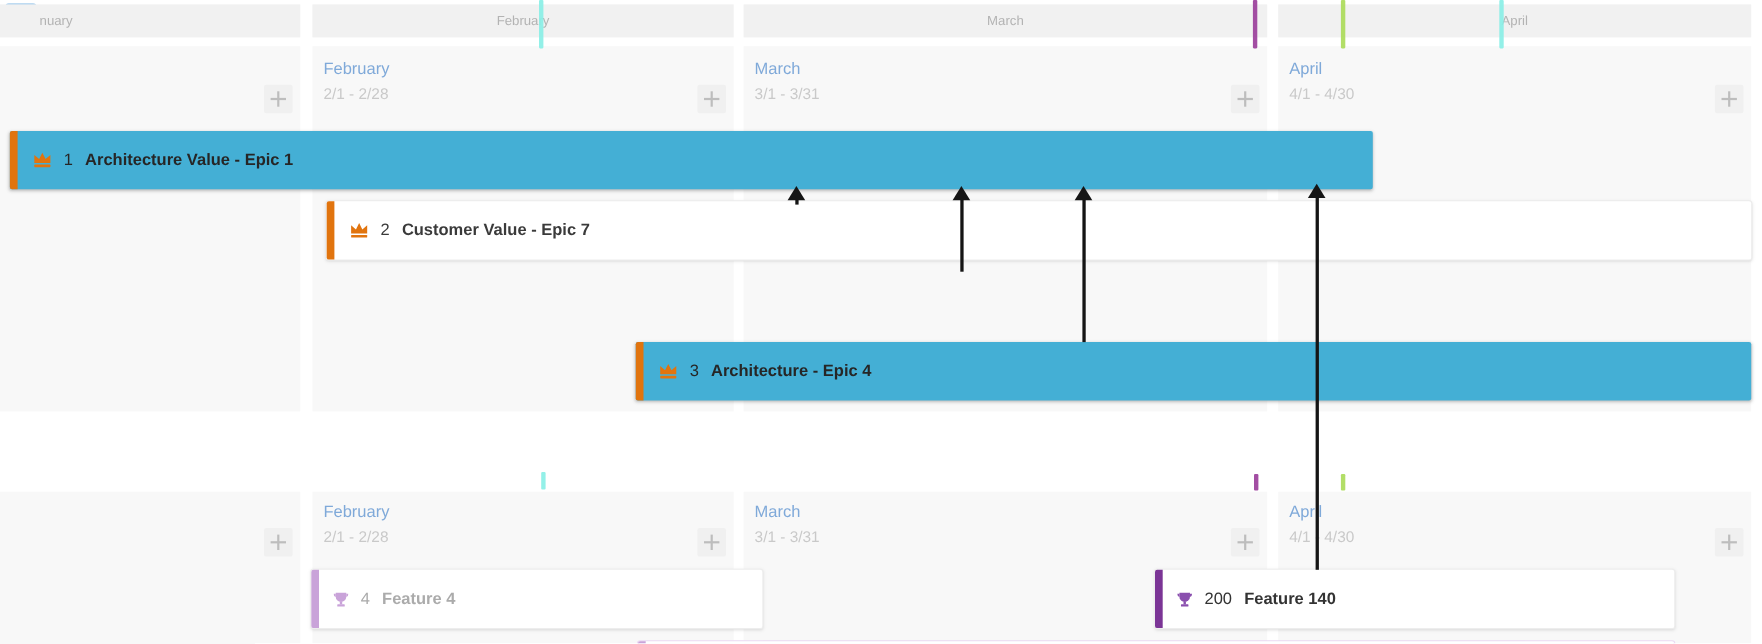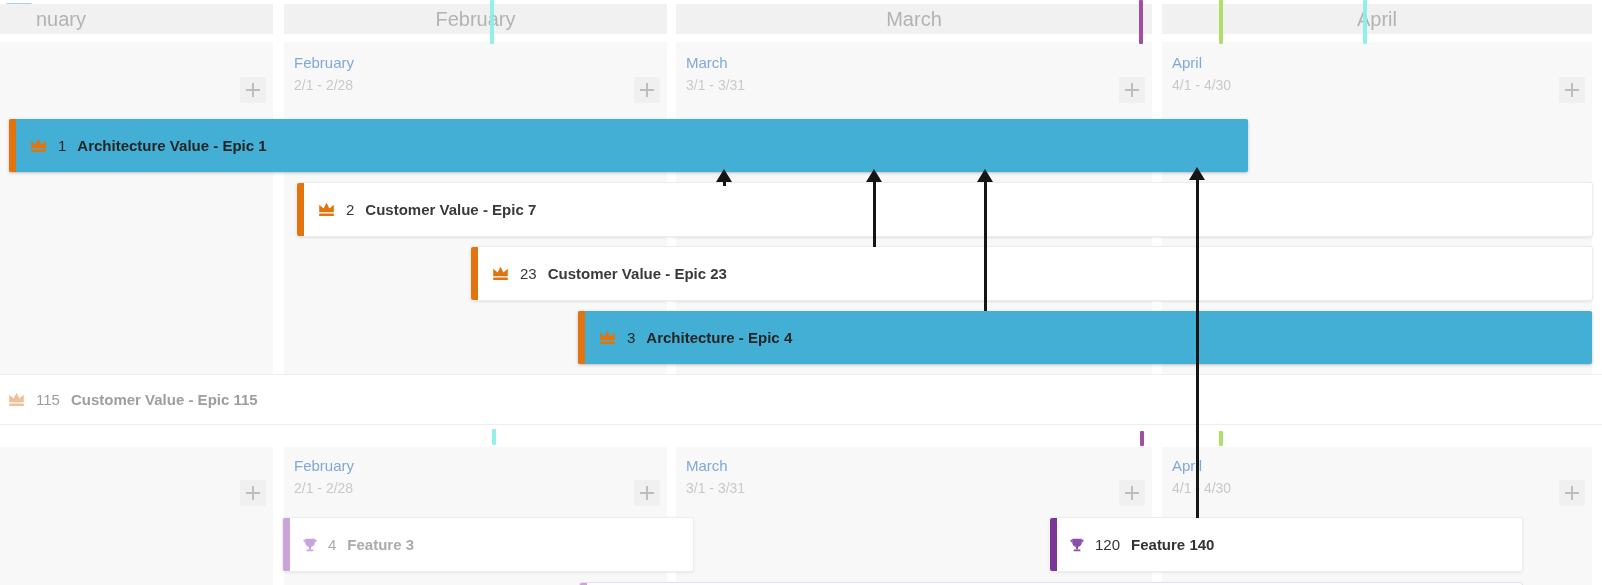--- a/index.html
+++ b/index.html
@@ -1,20 +1,20 @@
 <!DOCTYPE html>
 <html style="--band-bg: #f1f1f1; --band-text: #b3b3b3; --cell-bg: #f8f8f8; --month-text: #7fa9d9; --range-text: #c9c9c9; --arrow: #151515; --back-bg: #a9cfee; --plus-bg: #f0f0f0; --plus-glyph: #bdbdbd; --teal: #44afd5;"><head>
 <meta charset="utf-8">
 <style>
   html,body{margin:0;padding:0;background:#fff;}
   .canvas{position:relative;width:1602px;height:585px;background:#fff;overflow:hidden;
           font-family:"Liberation Sans",sans-serif;-webkit-font-smoothing:antialiased;}
   
   .band-seg{position:absolute;top:4px;height:30px;background:var(--band-bg);color:var(--band-text);
-            font-size:20px;display:flex;align-items:center;justify-content:center;box-sizing:border-box;}
+            font-size:12px;display:flex;align-items:center;justify-content:center;box-sizing:border-box;}
   .band-seg.left{justify-content:flex-start;padding-left:36px;}
   
   .marker{position:absolute;width:4px;border-radius:1px;opacity:.92;}
   
   .cell{position:absolute;background:var(--cell-bg);}
   .cell-label{position:absolute;}
   .cell-month{color:var(--month-text);font-size:15px;line-height:18px;}
   .cell-range{color:var(--range-text);font-size:14px;line-height:18px;margin-top:4px;}
   .plus-btn{position:absolute;width:26px;height:26px;background:var(--plus-bg);border:none;
             border-radius:2px;cursor:pointer;padding:0;}
@@ -84,30 +84,20 @@
     </div>
     <div class="band-seg" style="left: 284px; top: 4px; width: 383px; height: 30px; position: absolute;">
       <span class="">February</span>
     </div>
     <div class="band-seg" style="left: 676px; top: 4px; width: 476px; height: 30px; position: absolute;">
       <span class="">March</span>
     </div>
     <div class="band-seg" style="left: 1162px; top: 4px; width: 430px; height: 30px; position: absolute;">
       <span class="">April</span>
     </div>
-    <div class="row115" style="left: 0px; top: 375px; width: 1602px; height: 49px; position: absolute;">
-      <span class="w-icon" style="color: rgb(242, 192, 150);">
-        <svg width="17" height="15" viewBox="0 0 17 15" fill="currentColor">
-    <path d="M1.2 10.2 L1.2 2.8 L5.6 6.6 L8.5 0.8 L11.4 6.6 L15.8 2.8 L15.8 10.2 Z"></path>
-    <rect x="1.2" y="11.6" width="14.6" height="2.4" rx="0.6"></rect>
-  </svg>
-      </span>
-      <span class="w-id">115</span>
-      <span class="w-title">Customer Value - Epic 115</span>
-    </div>
     <div class="bar teal" style="left: 9px; top: 119px; width: 1239px; height: 53px; position: absolute;">
       <span class="accent" style="background: rgb(225, 116, 14);"></span>
       <span class="w-icon" style="color: rgb(225, 116, 14);">
         <svg width="17" height="15" viewBox="0 0 17 15" fill="currentColor">
     <path d="M1.2 10.2 L1.2 2.8 L5.6 6.6 L8.5 0.8 L11.4 6.6 L15.8 2.8 L15.8 10.2 Z"></path>
     <rect x="1.2" y="11.6" width="14.6" height="2.4" rx="0.6"></rect>
   </svg>
       </span>
       <span class="w-id">1</span>
       <span class="w-title">Architecture Value - Epic 1</span>
@@ -115,31 +105,20 @@
     <div class="bar white" style="left: 297px; top: 183px; width: 1295px; height: 53px; position: absolute;">
       <span class="accent" style="background: rgb(225, 116, 14);"></span>
       <span class="w-icon" style="color: rgb(225, 116, 14);">
         <svg width="17" height="15" viewBox="0 0 17 15" fill="currentColor">
     <path d="M1.2 10.2 L1.2 2.8 L5.6 6.6 L8.5 0.8 L11.4 6.6 L15.8 2.8 L15.8 10.2 Z"></path>
     <rect x="1.2" y="11.6" width="14.6" height="2.4" rx="0.6"></rect>
   </svg>
       </span>
       <span class="w-id">2</span>
       <span class="w-title">Customer Value - Epic 7</span>
-    </div>
-    <div class="bar white" style="left: 471px; top: 247px; width: 1121px; height: 53px; position: absolute;">
-      <span class="accent" style="background: rgb(225, 116, 14);"></span>
-      <span class="w-icon" style="color: rgb(225, 116, 14);">
-        <svg width="17" height="15" viewBox="0 0 17 15" fill="currentColor">
-    <path d="M1.2 10.2 L1.2 2.8 L5.6 6.6 L8.5 0.8 L11.4 6.6 L15.8 2.8 L15.8 10.2 Z"></path>
-    <rect x="1.2" y="11.6" width="14.6" height="2.4" rx="0.6"></rect>
-  </svg>
-      </span>
-      <span class="w-id">23</span>
-      <span class="w-title">Customer Value - Epic 23</span>
     </div>
     <div class="bar teal" style="left: 578px; top: 311px; width: 1014px; height: 53px; position: absolute;">
       <span class="accent" style="background: rgb(225, 116, 14);"></span>
       <span class="w-icon" style="color: rgb(225, 116, 14);">
         <svg width="17" height="15" viewBox="0 0 17 15" fill="currentColor">
     <path d="M1.2 10.2 L1.2 2.8 L5.6 6.6 L8.5 0.8 L11.4 6.6 L15.8 2.8 L15.8 10.2 Z"></path>
     <rect x="1.2" y="11.6" width="14.6" height="2.4" rx="0.6"></rect>
   </svg>
       </span>
       <span class="w-id">3</span>
@@ -150,34 +129,34 @@
       <span class="w-icon" style="color: rgb(201, 163, 217);">
         <svg width="14" height="14" viewBox="0 0 14 14" fill="currentColor">
     <path d="M2.2 0.8 h9.6 v3.6 a4.8 4.8 0 0 1 -9.6 0 Z"></path>
     <path d="M0.3 1.8 h1.9 v3 a3 3 0 0 1 -1.9 -3 Z"></path>
     <path d="M13.7 1.8 h-1.9 v3 a3 3 0 0 0 1.9 -3 Z"></path>
     <rect x="5.9" y="9" width="2.2" height="2.4"></rect>
     <rect x="3.6" y="11.4" width="6.8" height="1.9" rx="0.5"></rect>
   </svg>
       </span>
       <span class="w-id">4</span>
-      <span class="w-title">Feature 3</span>
+      <span class="w-title">Feature 4</span>
     </div>
     <div class="card normal" style="left: 1050px; top: 518px; width: 472px; height: 53px; position: absolute;">
       <span class="accent" style="background: rgb(123, 53, 150);"></span>
       <span class="w-icon" style="color: rgb(138, 79, 174);">
         <svg width="14" height="14" viewBox="0 0 14 14" fill="currentColor">
     <path d="M2.2 0.8 h9.6 v3.6 a4.8 4.8 0 0 1 -9.6 0 Z"></path>
     <path d="M0.3 1.8 h1.9 v3 a3 3 0 0 1 -1.9 -3 Z"></path>
     <path d="M13.7 1.8 h-1.9 v3 a3 3 0 0 0 1.9 -3 Z"></path>
     <rect x="5.9" y="9" width="2.2" height="2.4"></rect>
     <rect x="3.6" y="11.4" width="6.8" height="1.9" rx="0.5"></rect>
   </svg>
       </span>
-      <span class="w-id">120</span>
+      <span class="w-id">200</span>
       <span class="w-title">Feature 140</span>
     </div>
     <div class="card partial" style="left: 580px; top: 583px; width: 942px; height: 12px; position: absolute;">
       <span class="accent" style="background: rgb(201, 163, 217);"></span>
     </div>
     <div class="marker" style="left: 490px; top: 0px; width: 4px; height: 44px; position: absolute; background: rgb(138, 239, 230);"></div>
     <div class="marker" style="left: 1139px; top: 0px; width: 4px; height: 44px; position: absolute; background: rgb(155, 63, 155);"></div>
     <div class="marker" style="left: 1219px; top: 0px; width: 4px; height: 44px; position: absolute; background: rgb(171, 219, 90);"></div>
     <div class="marker" style="left: 1363px; top: 0px; width: 4px; height: 44px; position: absolute; background: rgb(138, 239, 230);"></div>
     <div class="marker" style="left: 492px; top: 429px; width: 4px; height: 16px; position: absolute; background: rgb(138, 239, 230);"></div>

